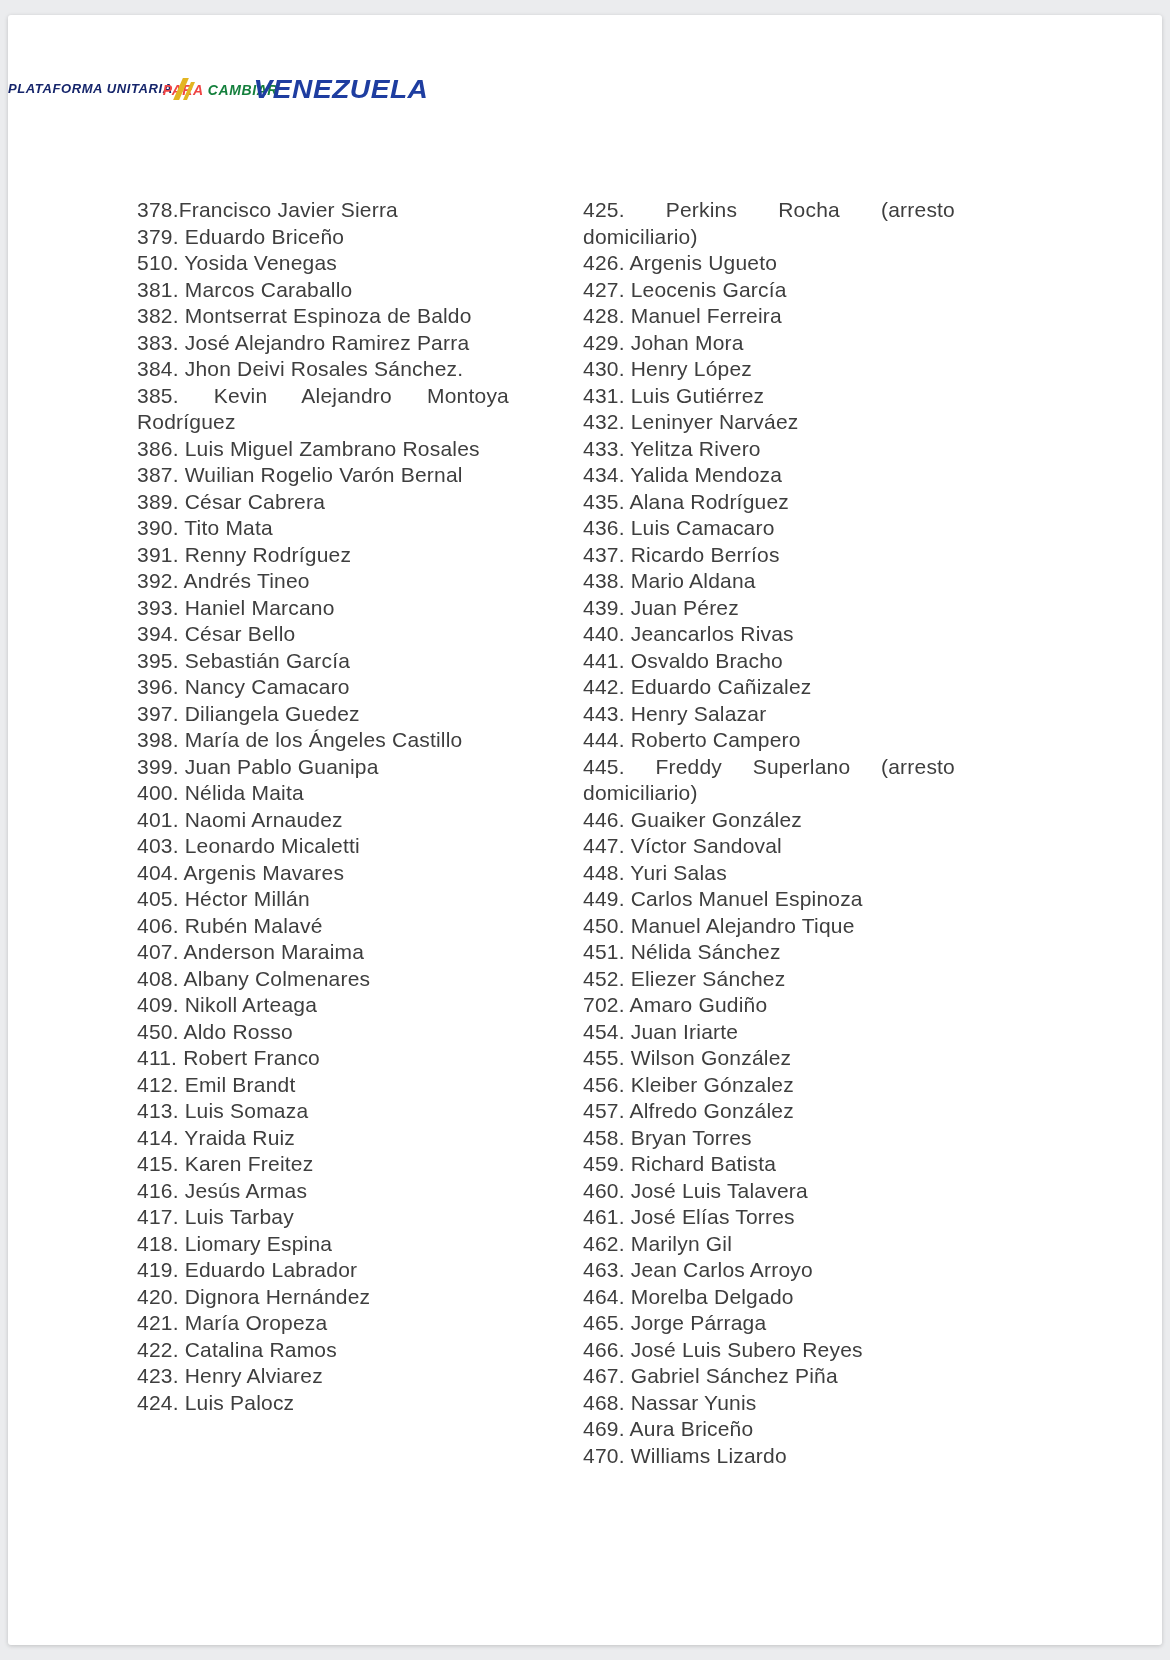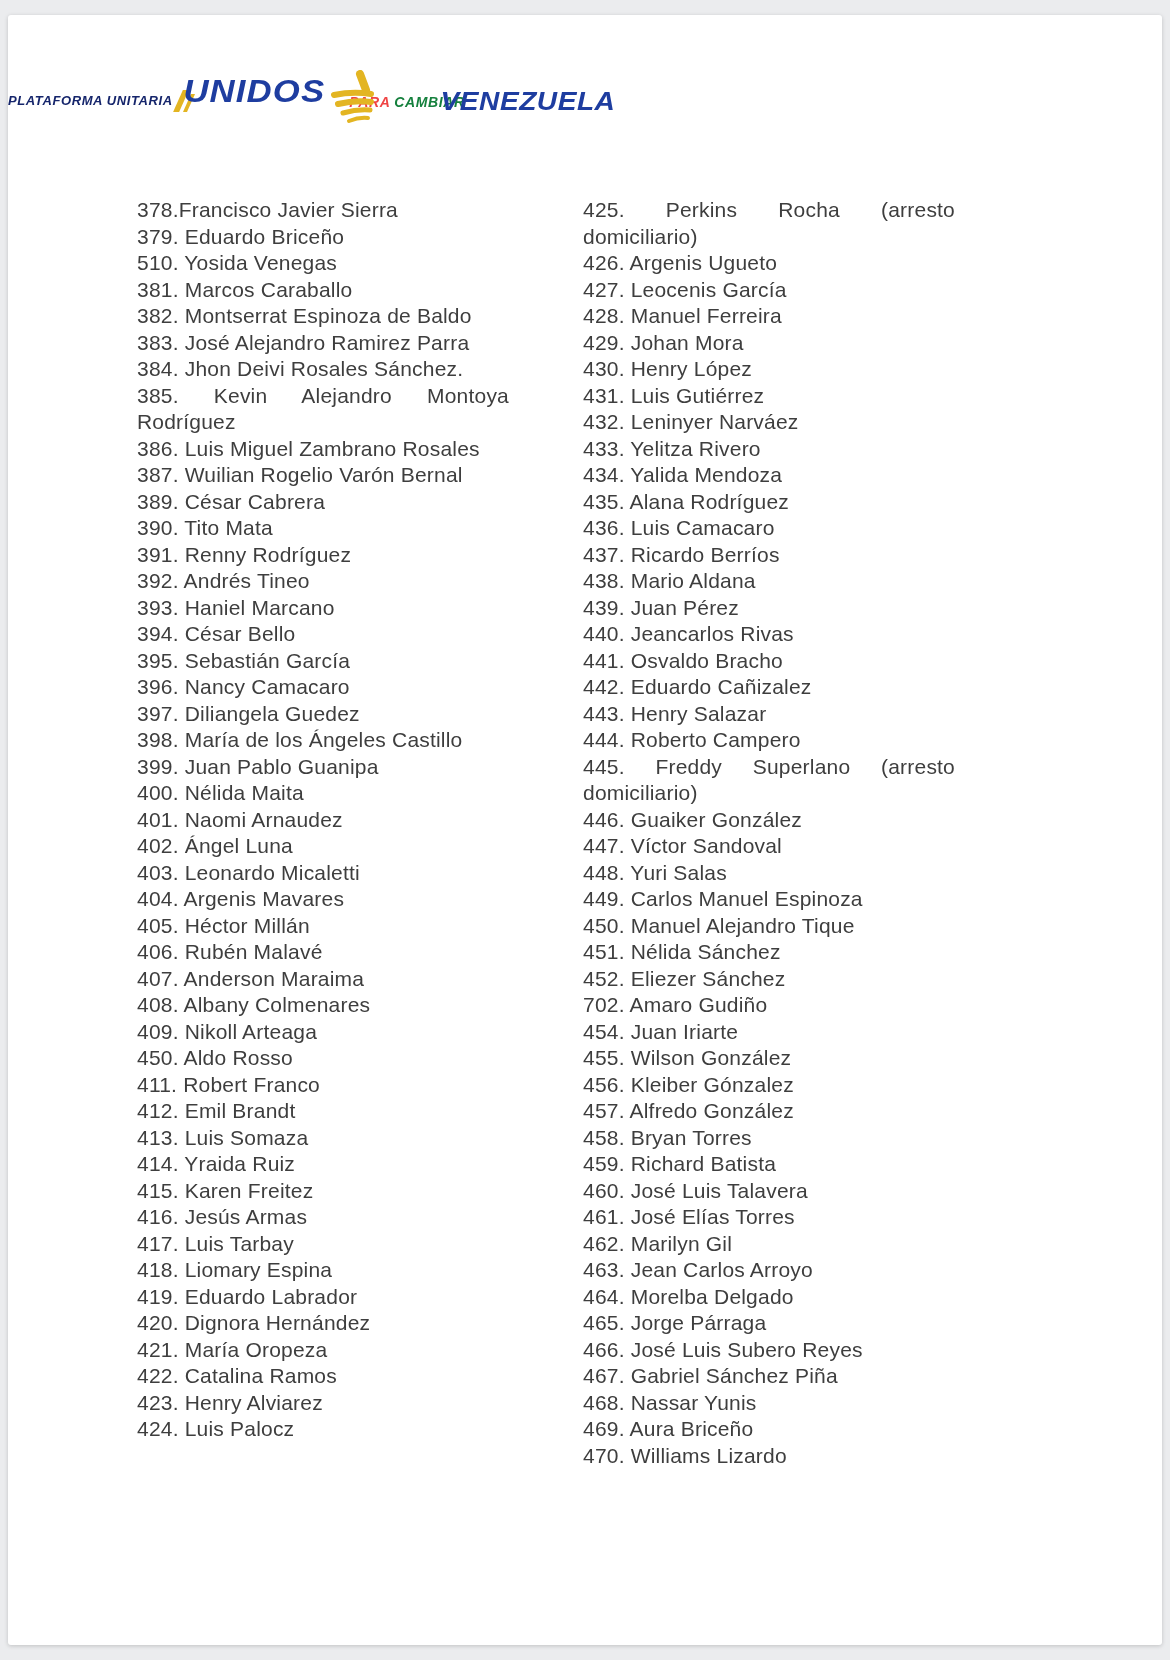--- a/index.html
+++ b/index.html
@@ -81,32 +81,20 @@
 <div class="canvas">
   <div class="paper">
 
     <div class="logo">
       <div class="logo-line1">
         <span>PLATAFORMA UNITARIA</span>
         <span class="slashes">
             <i class="s1"></i>
             <i class="s2"></i>
           </span>
-      </div>
-      <div class="logo-row2">
-        <span class="unidos">UNIDOS</span>
-        <svg class="hand" width="50" height="56" viewBox="0 0 50 56" aria-hidden="true">
-          <g fill="none" stroke="#e3b522" stroke-linecap="round">
-            <path d="M33 4 L39 20" stroke-width="8"></path>
-            <path d="M7 25 Q26 21 44 24" stroke-width="6"></path>
-            <path d="M11 34 Q28 30 44 32" stroke-width="6"></path>
-            <path d="M16 43 Q30 39 43 40" stroke-width="5"></path>
-            <path d="M22 51 Q32 47 41 48" stroke-width="4"></path>
-          </g>
-        </svg>
       </div>
       <div class="logo-line3">
         <span class="para">PARA</span>
         <span class="cambiar">CAMBIAR</span>
       </div>
       <div class="venezuela">VENEZUELA</div>
     </div>
 
     <div class="listwrap">
       <div class="col col-left">
@@ -126,21 +114,20 @@
           <p class="entry">392. Andrés Tineo</p>
           <p class="entry">393. Haniel Marcano</p>
           <p class="entry">394. César Bello</p>
           <p class="entry">395. Sebastián García</p>
           <p class="entry">396. Nancy Camacaro</p>
           <p class="entry">397. Diliangela Guedez</p>
           <p class="entry">398. María de los Ángeles Castillo</p>
           <p class="entry">399. Juan Pablo Guanipa</p>
           <p class="entry">400. Nélida Maita</p>
           <p class="entry">401. Naomi Arnaudez</p>
-          <p class="entry">402. Ángel Luna</p>
           <p class="entry">403. Leonardo Micaletti</p>
           <p class="entry">404. Argenis Mavares</p>
           <p class="entry">405. Héctor Millán</p>
           <p class="entry">406. Rubén Malavé</p>
           <p class="entry">407. Anderson Maraima</p>
           <p class="entry">408. Albany Colmenares</p>
           <p class="entry">409. Nikoll Arteaga</p>
           <p class="entry">450. Aldo Rosso</p>
           <p class="entry">411. Robert Franco</p>
           <p class="entry">412. Emil Brandt</p>

